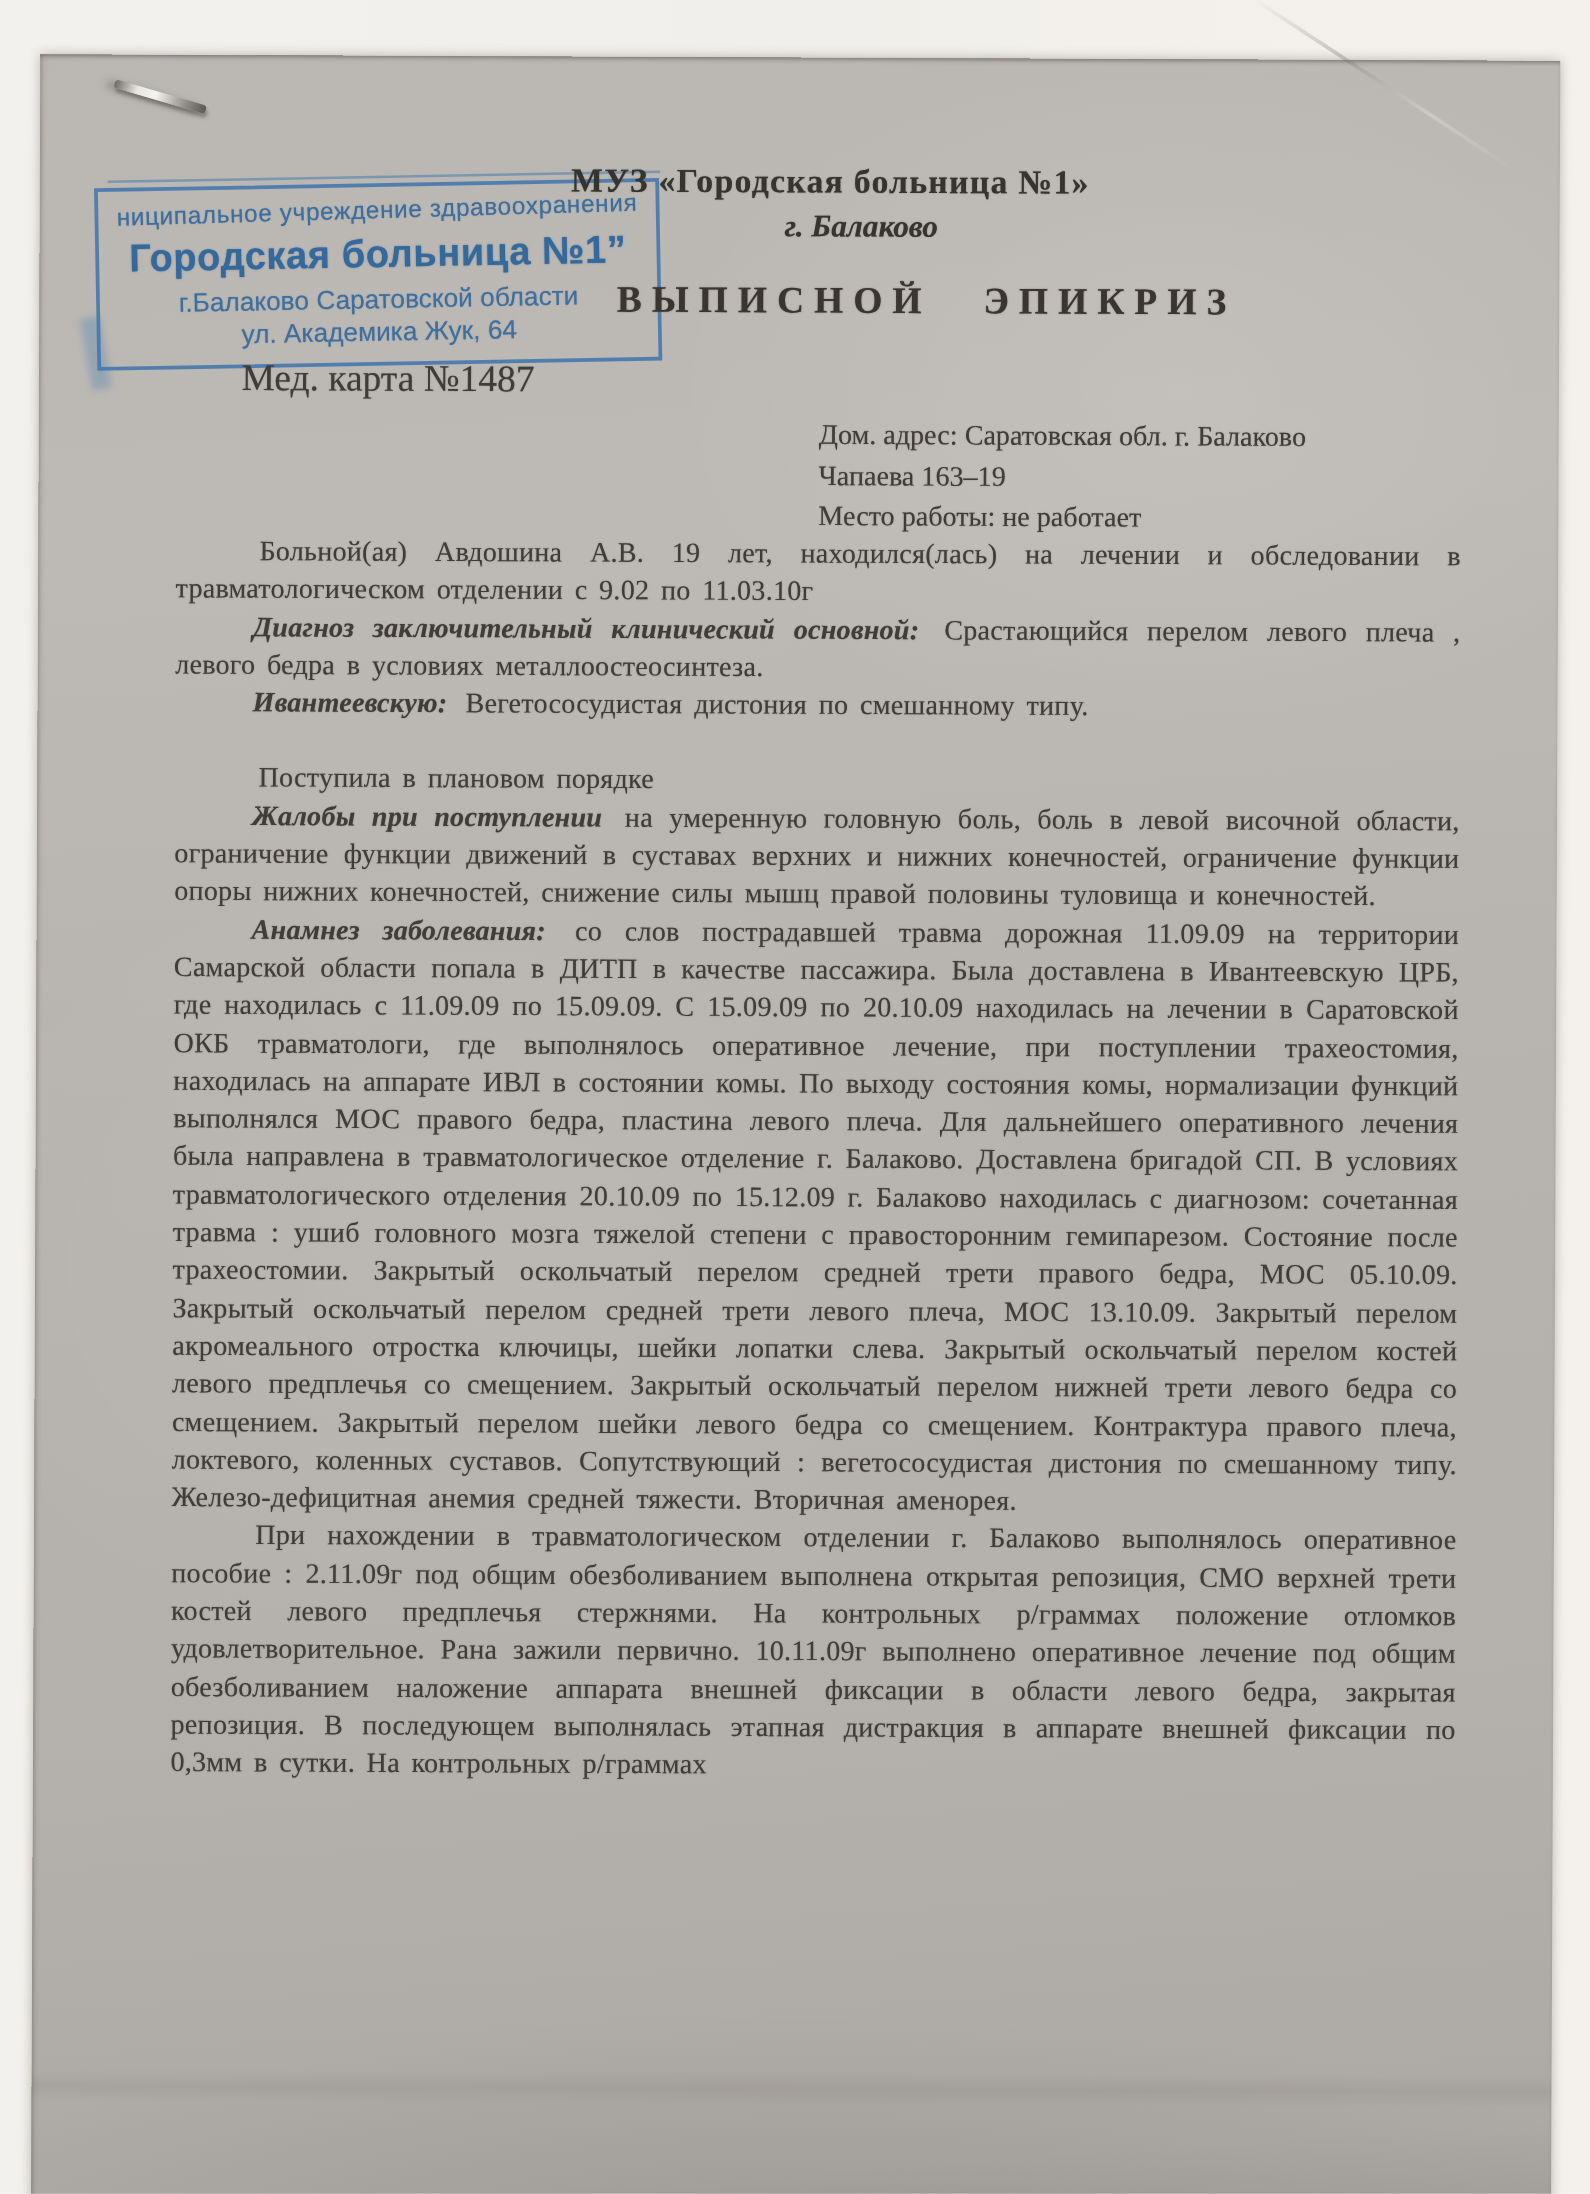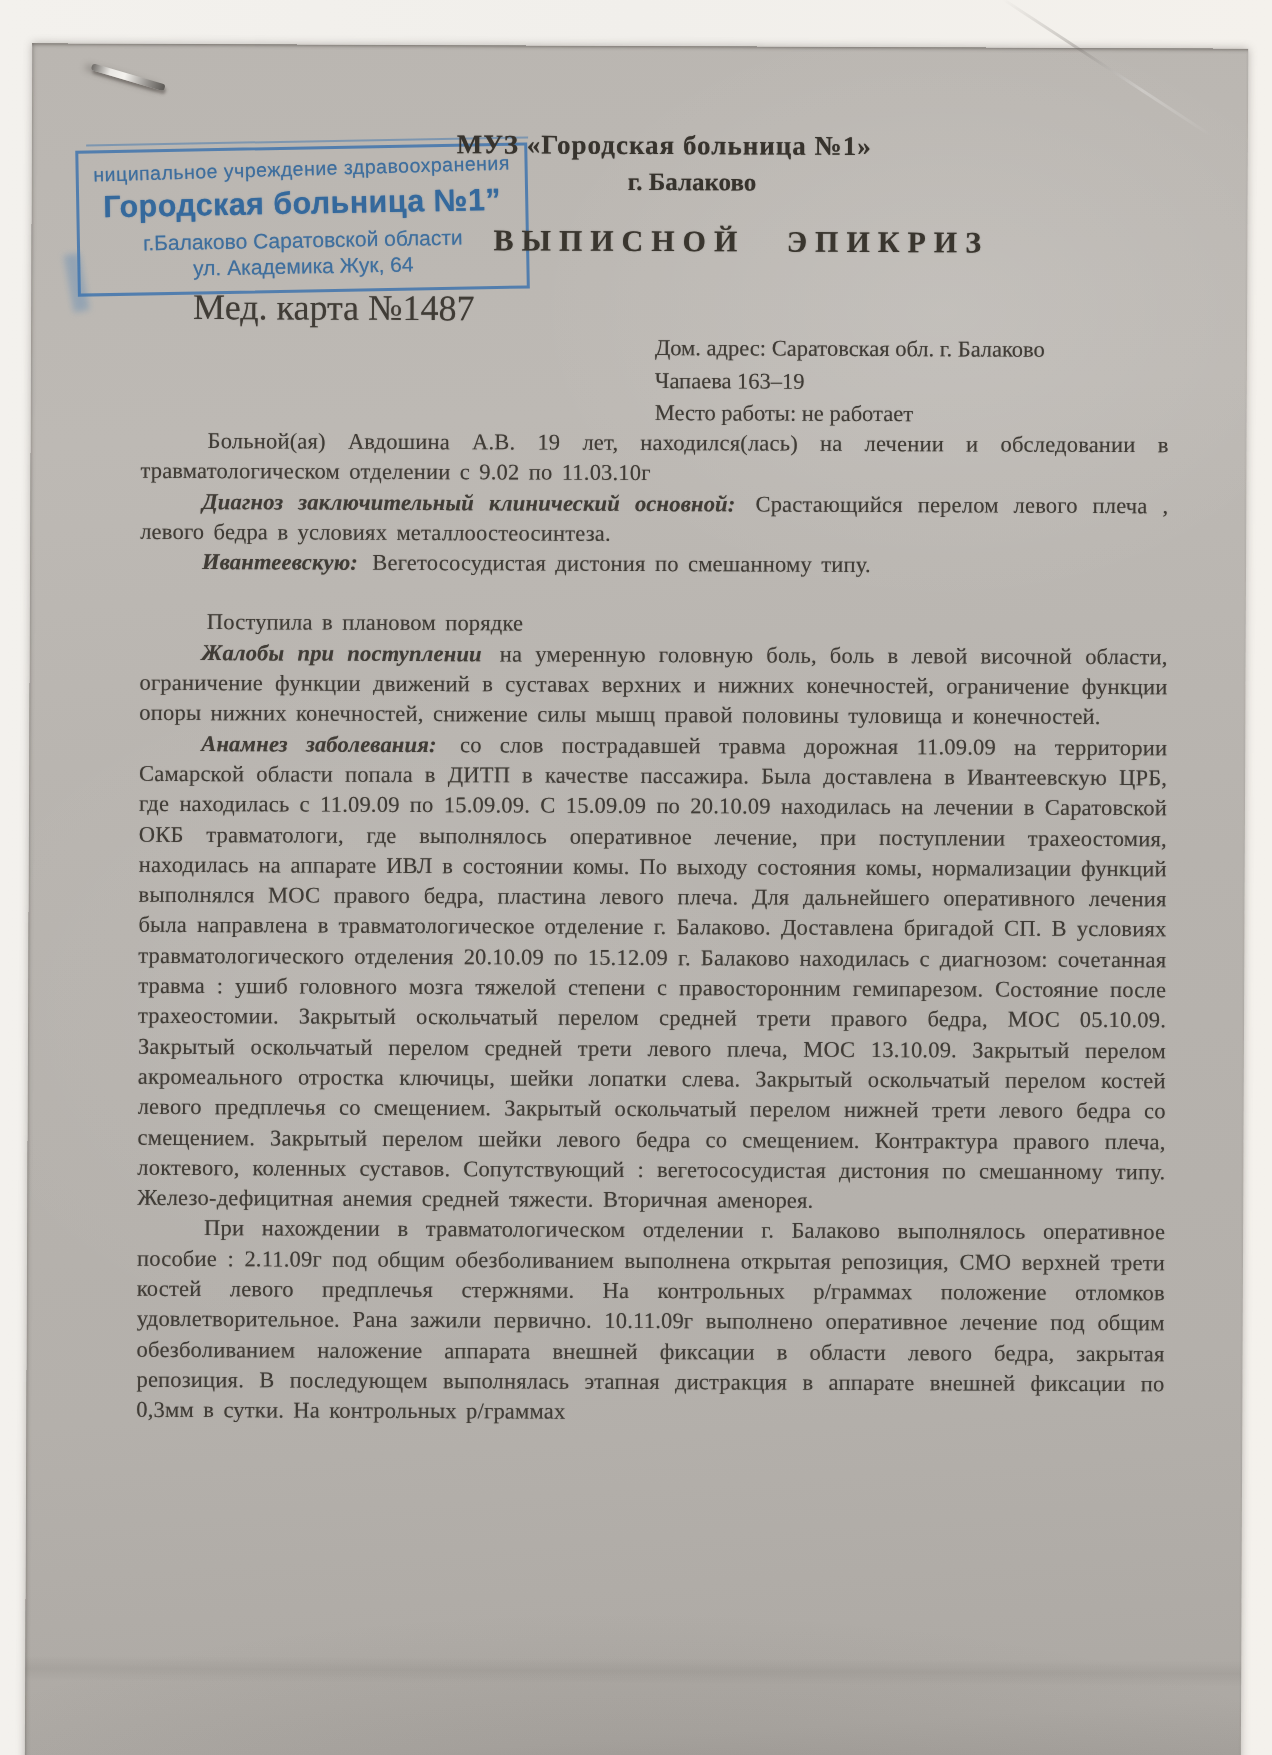--- a/index.html
+++ b/index.html
@@ -58,24 +58,24 @@
   .stamp-l1{font-size:19.5px;letter-spacing:0.5px;transform:rotate(-0.6deg);
     text-shadow:0 0 1px rgba(53,105,156,0.65);opacity:0.93;}
   .stamp-l2{font-size:31px;font-weight:bold;letter-spacing:0.5px;margin-top:5px;
     transform:scaleX(0.98);text-shadow:0 0 1.3px rgba(53,105,156,0.8);}
   .stamp-l3{font-size:21px;margin-top:7px;text-shadow:0 0 1px rgba(53,105,156,0.6);opacity:0.92;}
   .stamp-l4{font-size:21px;margin-top:2px;text-shadow:0 0 1px rgba(53,105,156,0.6);opacity:0.92;}
   .typed{color:#403c36;text-shadow:0 0 1px rgba(64,60,54,0.55);}
   .org1{position:absolute;left:425px;top:84px;font-size:27px;font-weight:bold;
     letter-spacing:1px;color:#37332d;text-shadow:0 0 1px rgba(55,51,45,0.6);}
   .org2{position:absolute;left:596px;top:122px;font-size:25px;font-weight:bold;
-    color:#37332d;text-shadow:0 0 1px rgba(55,51,45,0.6);}
+    color:#37332d;text-shadow:0 0 1px rgba(55,51,45,0.6);font-style:italic;}
   .doc-title{position:absolute;left:462px;top:178px;font-size:30px;font-weight:bold;
     letter-spacing:8px;word-spacing:26px;color:#3a362f;text-shadow:0 0 1.2px rgba(58,54,47,0.6);}
-  .medcard{position:absolute;left:162px;top:242px;font-size:36px;}
+  .medcard{position:absolute;left:162px;top:242px;font-size:30px;}
   .patient{position:absolute;left:624px;top:286px;font-size:22.5px;line-height:32.5px;}
   .bodytext{
     position:absolute;left:110px;top:382px;width:1028px;
     font-size:22.5px;line-height:30.3px;
     text-align:justify;letter-spacing:0.2px;word-spacing:3.5px;
   }
   .body-p{margin:0;text-indent:62px;}
   .body-p.gap{margin-top:30px;}
   .lead{font-weight:bold;font-style:italic;margin-right:5px;}
 </style>

